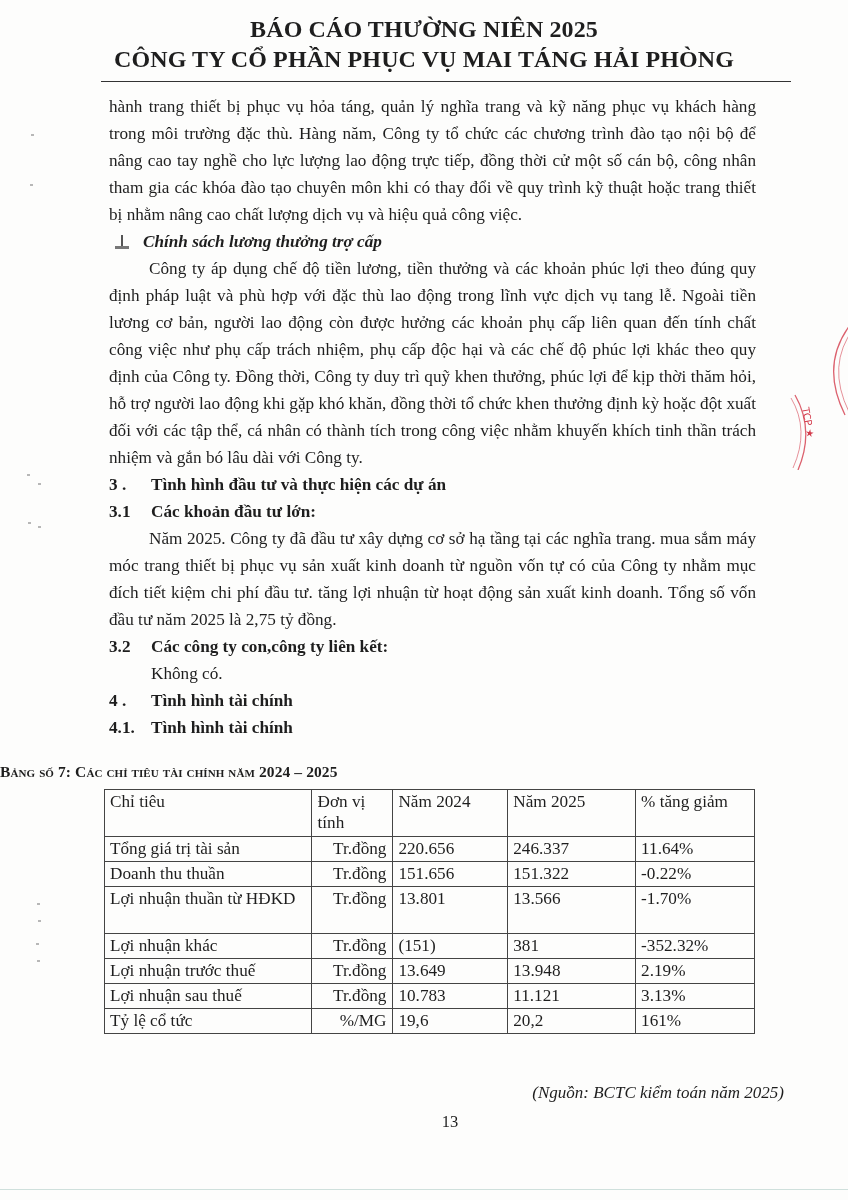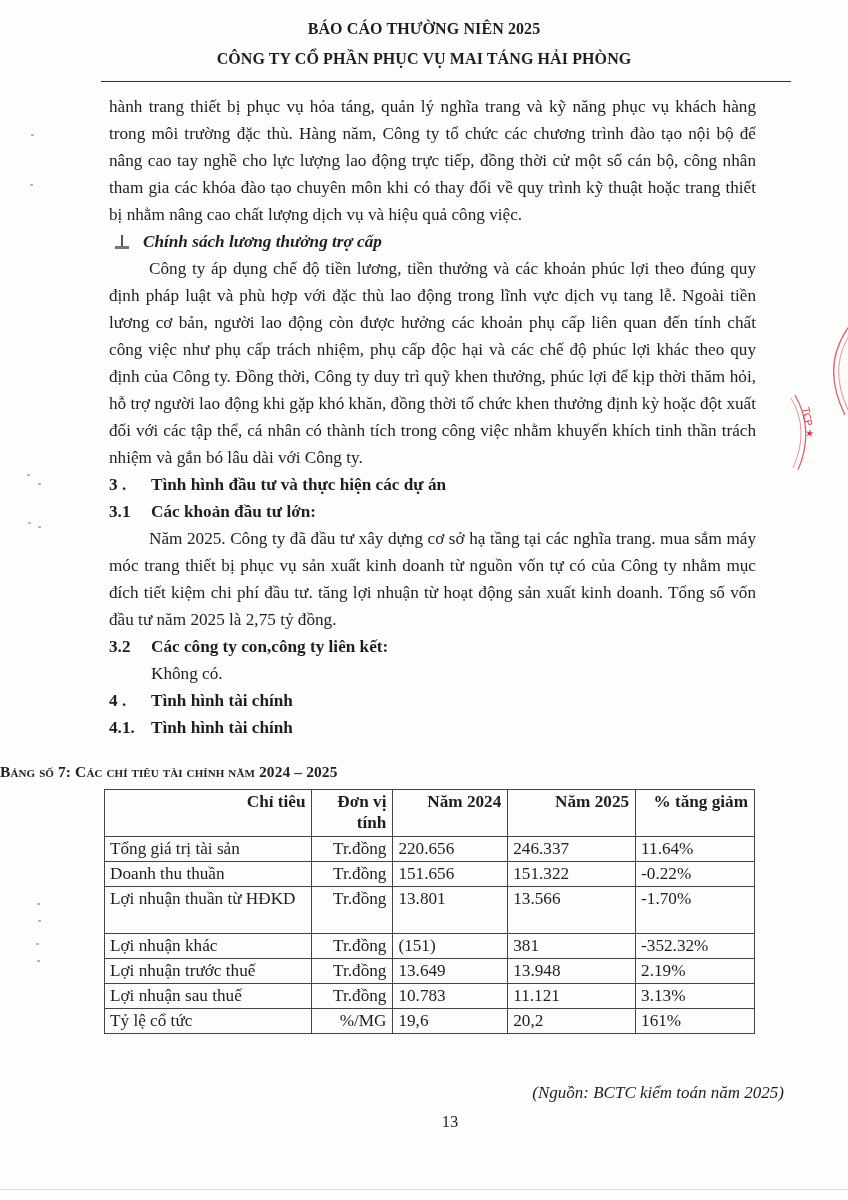--- a/index.html
+++ b/index.html
@@ -16,21 +16,21 @@
       color: #1e1e1e;
       background: #fdfdfc;
     }
     .header {
       position: absolute;
       left: 0;
       top: 14px;
       width: 848px;
       text-align: center;
       font-weight: bold;
-      font-size: 16px;
+      font-size: 24px;
       line-height: 30px;
       letter-spacing: 0.1px;
     }
     .header-rule {
       position: absolute;
       left: 101px;
       top: 81px;
       width: 690px;
       height: 0;
       border-top: 1.5px solid #333;
@@ -103,22 +103,22 @@
       border-collapse: collapse;
       font-size: 17.2px;
       line-height: 22px;
     }
     table.fin th, table.fin td {
       border: 1.2px solid #444;
       padding: 1px 6px 1px 5px;
       vertical-align: top;
     }
     table.fin th {
-      font-weight: bold;
-      text-align: right;
+      font-weight: normal;
+      text-align: left;
       height: 44px;
       line-height: 21px;
     }
     table.fin td.num { text-align: left; padding-right: 12px; }
     table.fin td.unit { text-align: right; padding-right: 6px; }
     table.fin col.c1 { width: 208px; }
     table.fin col.c2 { width: 81px; }
     table.fin col.c3 { width: 115px; }
     table.fin col.c4 { width: 128px; }
     table.fin col.c5 { width: 119px; }

